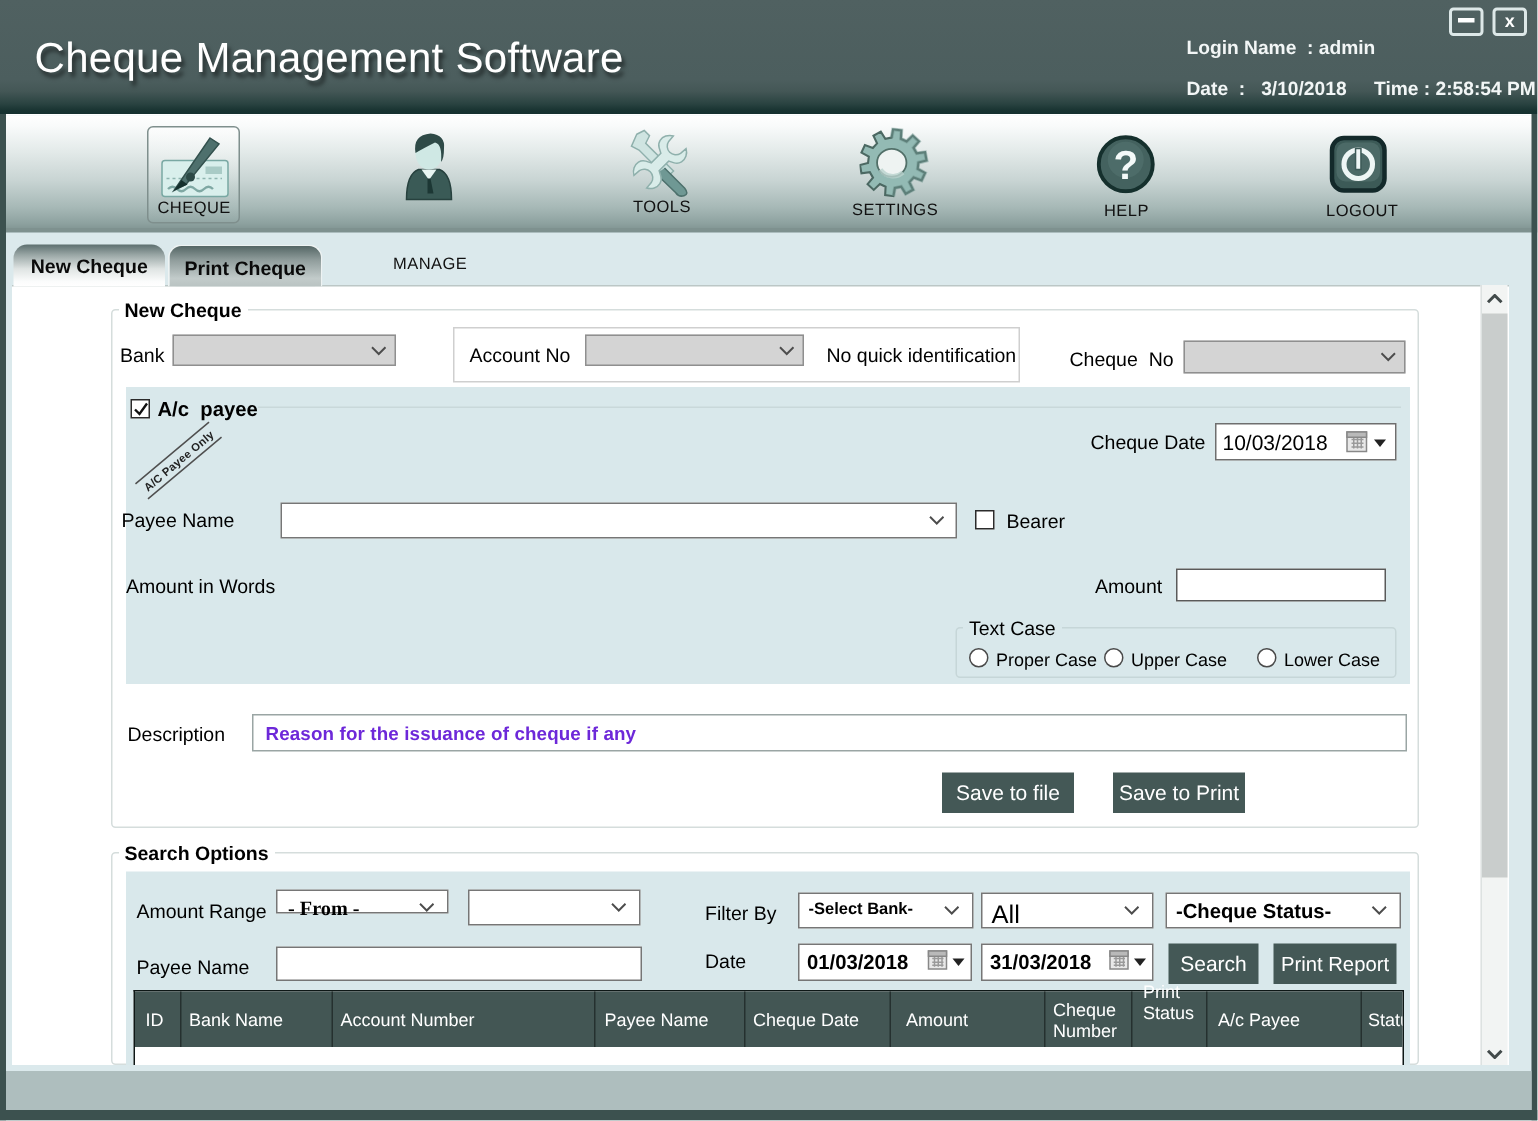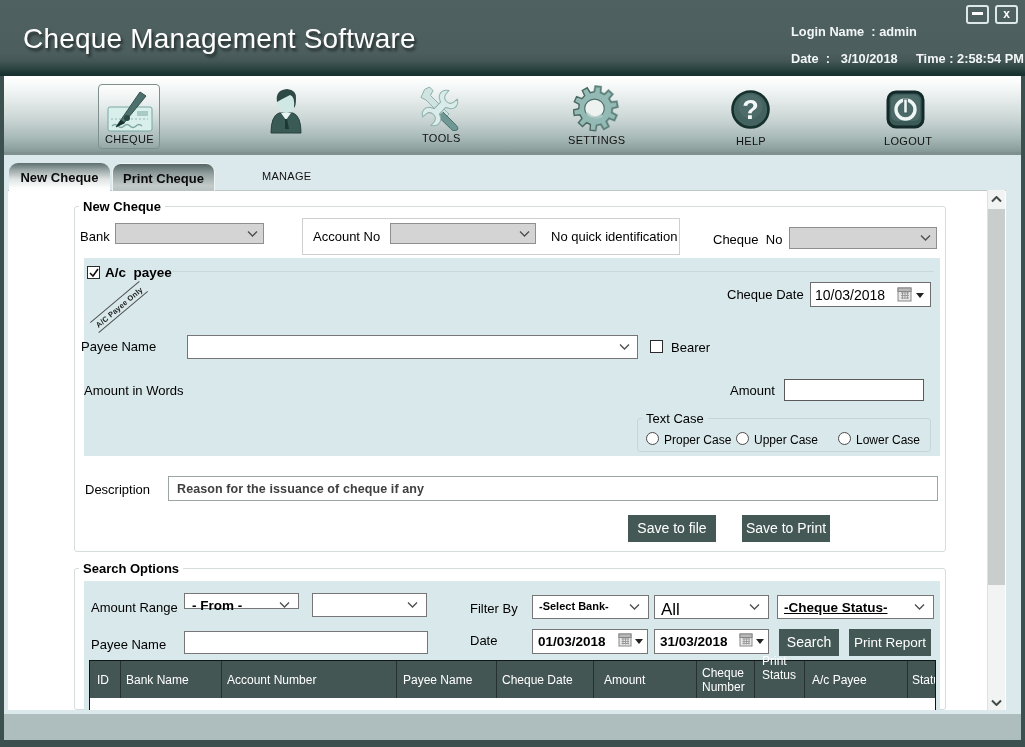--- a/index.html
+++ b/index.html
@@ -136,44 +136,44 @@
 </fieldset>
 <div class="abs radio" style="left:646px; top:432px;"></div>
 <div class="abs" style="left:664px; top:433px; font-size:12px;">Proper Case</div>
 <div class="abs radio" style="left:736px; top:432px;"></div>
 <div class="abs" style="left:754px; top:433px; font-size:12px;">Upper Case</div>
 <div class="abs radio" style="left:838px; top:432px;"></div>
 <div class="abs" style="left:856px; top:433px; font-size:12px;">Lower Case</div>
 
 <div class="abs lbl" style="left:85px; top:482px;">Description</div>
 <div class="abs" style="left:168px; top:476px; width:770px; height:25px; background:#fff; border:1px solid #9aa5a4;"></div>
-<div class="abs" style="left:177px; top:482px; font-size:12.5px; font-weight:bold; color:#404040; letter-spacing:0.1px;">Reason for the issuance of cheque if any</div>
+<div class="abs" style="left:177px; top:482px; font-size:12.5px; font-weight:bold; color:#6d28d9; letter-spacing:0.1px;">Reason for the issuance of cheque if any</div>
 
 <div class="abs btn" style="left:628px; top:515px; width:88px; height:27px; line-height:27px;">Save to file</div>
 <div class="abs btn" style="left:742px; top:515px; width:88px; height:27px; line-height:27px;">Save to Print</div>
 
 <fieldset style="left:74px; top:561px; width:872px; height:149px;">
   <legend>Search Options</legend>
 </fieldset>
 <div class="abs bluepanel" style="left:84px; top:581px; width:856px; height:129px;"></div>
 
 <div class="abs lbl" style="left:91px; top:600px;">Amount Range</div>
-<div class="abs combow" style="left:184px; top:593px; width:115px; height:16px;">
+<div class="abs combow" style="left:184px; top:593px; width:115px; height:16px;font-family:Liberation Serif, serif;">
     <span style="position:absolute;left:7px;top:4px;font-weight:bold;font-size:13.5px;">- From -</span>
   </div>
 <div class="abs combow" style="left:312px; top:593px; width:115px; height:24px;"></div>
 <div class="abs lbl" style="left:470px; top:601px;">Filter By</div>
 <div class="abs combow" style="left:532px; top:595px; width:117px; height:24px;">
     <span style="position:absolute;left:6px;top:4px;font-weight:bold;font-size:11px;">-Select Bank-</span>
   </div>
 <div class="abs combow" style="left:654px; top:595px; width:115px; height:24px;">
     <span style="position:absolute;left:6px;top:4px;font-weight:normal;font-size:17px;">All</span>
   </div>
 <div class="abs combow" style="left:777px; top:595px; width:157px; height:24px;">
-    <span style="position:absolute;left:6px;top:4px;font-weight:bold;font-size:13.5px;text-decoration:underline;">-Cheque Status-</span>
+    <span style="position:absolute;left:6px;top:4px;font-weight:bold;font-size:13.5px;">-Cheque Status-</span>
   </div>
 
 <div class="abs lbl" style="left:91px; top:637px;">Payee Name</div>
 <div class="abs" style="left:184px; top:631px; width:244px; height:23px; background:#fff; border:1px solid #767676;"></div>
 <div class="abs lbl" style="left:470px; top:633px;">Date</div>
 <div class="abs" style="left:532px; top:629px; width:116px; height:25px; background:#fff; border:1px solid #767676;"></div>
 <div class="abs" style="left:538px; top:634px; font-size:13.5px; font-weight:bold;">01/03/2018</div>
 <div class="abs" id="calicon2" style="left:620px; top:634px;"></div>
 <div class="abs" style="left:654px; top:629px; width:115px; height:25px; background:#fff; border:1px solid #767676;"></div>
 <div class="abs" style="left:660px; top:634px; font-size:13.5px; font-weight:bold;">31/03/2018</div>

